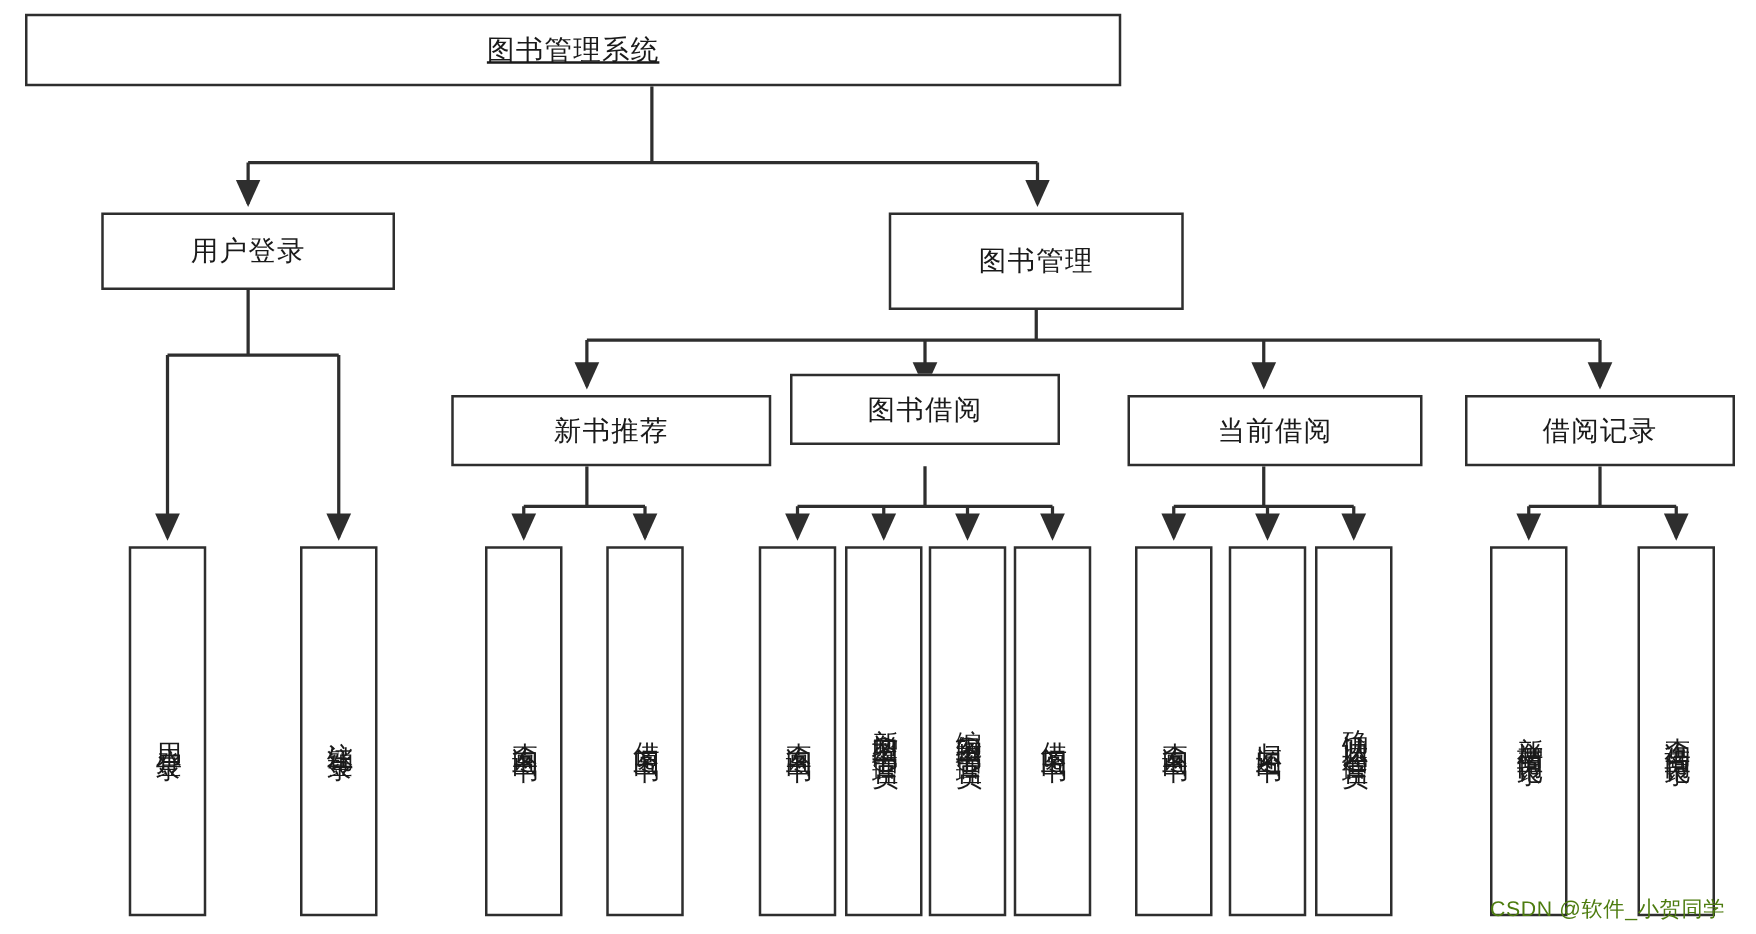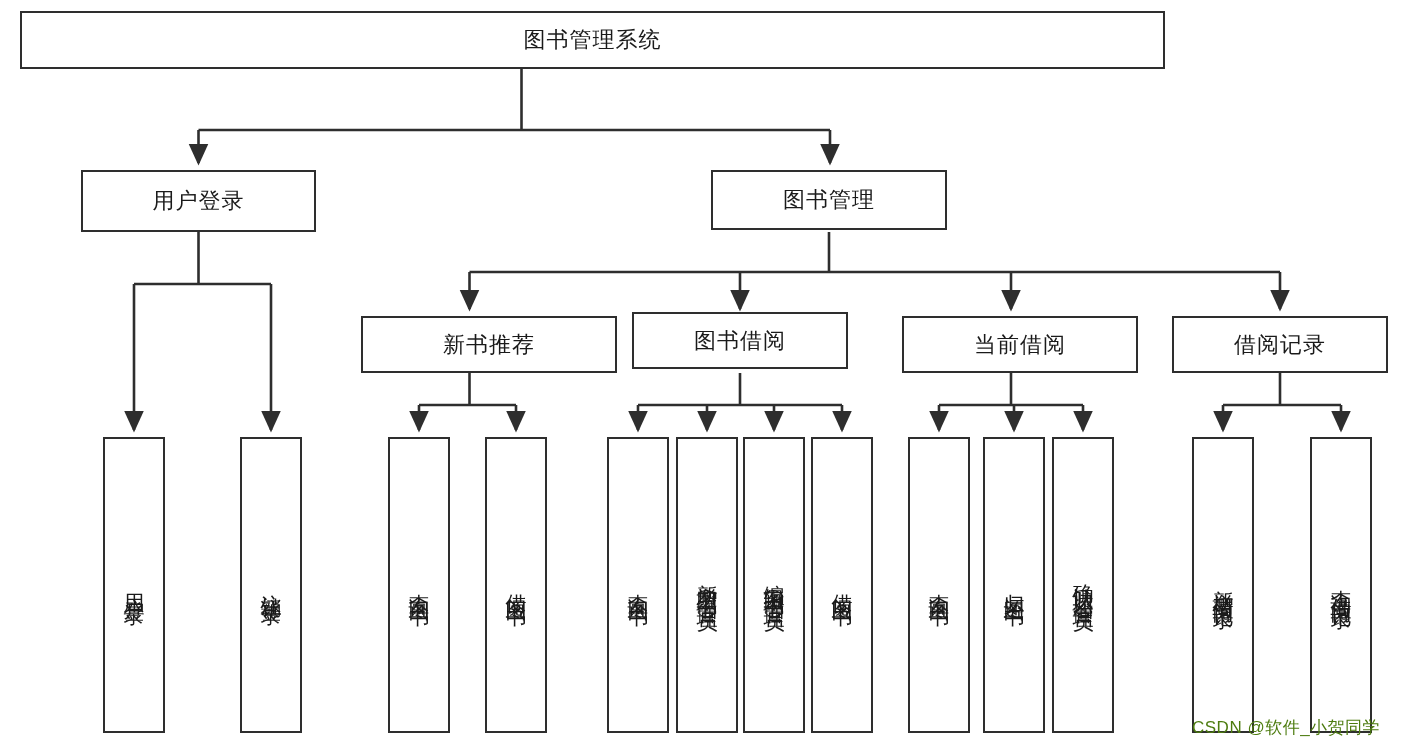--- a/index.html
+++ b/index.html
@@ -107,35 +107,35 @@
       <path d="M1014,405 L1014,430" marker-end="url(#arrow)"></path>
       <path d="M1083,405 L1083,430" marker-end="url(#arrow)"></path>
 
       <path d="M1280,373 L1280,405"></path>
       <path d="M1223,405 L1341,405"></path>
       <path d="M1223,405 L1223,430" marker-end="url(#arrow)"></path>
       <path d="M1341,405 L1341,430" marker-end="url(#arrow)"></path>
     </g>
   </svg>
 
-  <div class="node h" id="node-root" style="left: 20px; top: 11px; width: 1145px; height: 58px;">
+  <div class="node h" id="node-root" style="left: 20px; top: 11px; width: 877px; height: 58px; text-decoration: underline;">
     <span>图书管理系统</span>
   </div>
 
   <div class="node h" id="node-l2-0" style="left: 81px; top: 170px; width: 235px; height: 62px;">
     <span>用户登录</span>
   </div>
-  <div class="node h" id="node-l2-1" style="left: 711px; top: 170px; width: 236px; height: 60px;">
+  <div class="node h" id="node-l2-1" style="left: 711px; top: 170px; width: 236px; height: 78px;">
     <span>图书管理</span>
   </div>
 
   <div class="node h" id="node-l3-0" style="left: 361px; top: 316px; width: 256px; height: 57px;">
     <span>新书推荐</span>
   </div>
-  <div class="node h" id="node-l3-1" style="left: 632px; top: 312px; width: 216px; height: 57px;">
+  <div class="node h" id="node-l3-1" style="left: 632px; top: 299px; width: 216px; height: 57px;">
     <span>图书借阅</span>
   </div>
   <div class="node h" id="node-l3-2" style="left: 902px; top: 316px; width: 236px; height: 57px;">
     <span>当前借阅</span>
   </div>
   <div class="node h" id="node-l3-3" style="left: 1172px; top: 316px; width: 216px; height: 57px; justify-content: center;">
     <span>借阅记录</span>
   </div>
 
   <div class="node v" id="node-leaf-0" style="left: 103px; top: 437px; width: 62px; height: 296px;">

